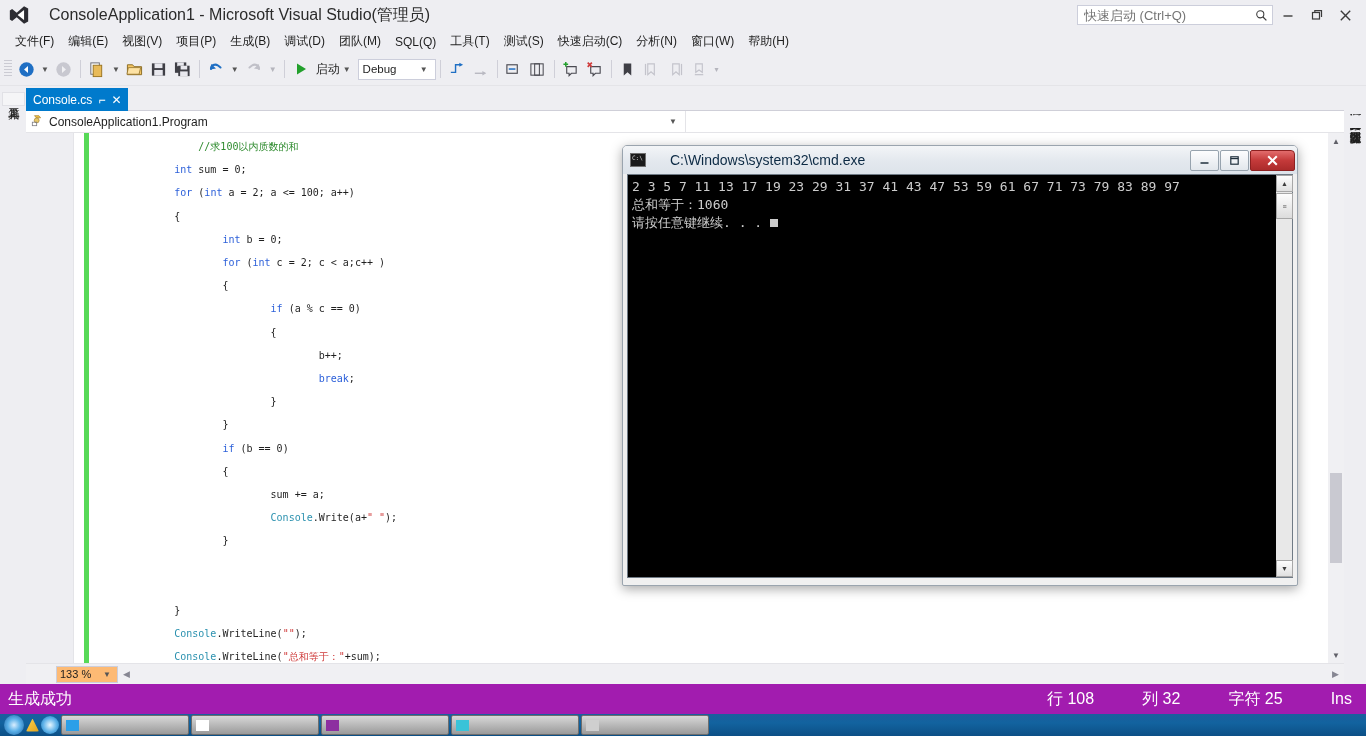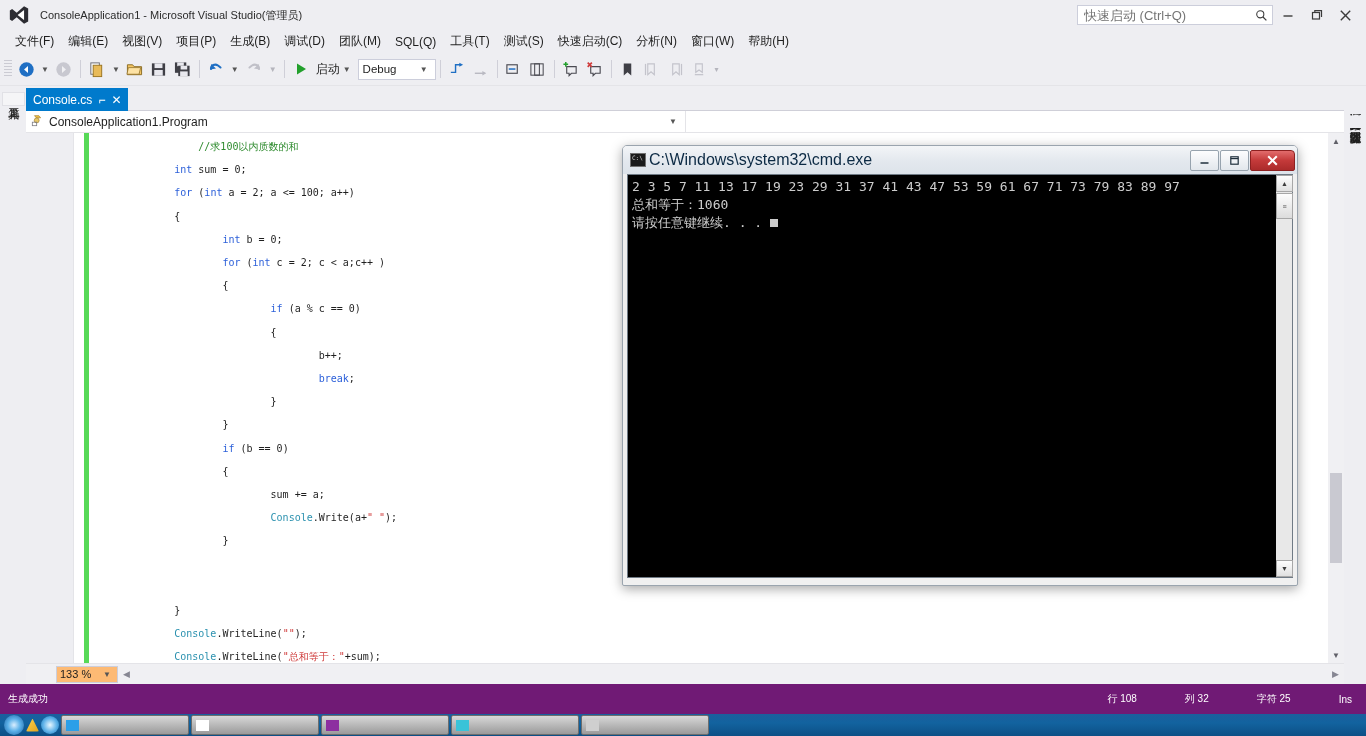--- a/index.html
+++ b/index.html
@@ -20,21 +20,21 @@
   .titlebar {
     position: absolute; left: 0; top: 0; width: 1366px; height: 30px;
     background: #eeeef2;
     display: flex; align-items: center;
   }
   .vs-logo {
     width: 26px; height: 26px; margin-left: 6px;
     display: flex; align-items: center; justify-content: center;
   }
   .title-text {
-    font-size: 11px; color: #2b2b2b; margin-left: 8px;
+    font-size: 16px; color: #2b2b2b; margin-left: 17px;
     white-space: nowrap;
   }
   .title-right {
     position: absolute; right: 0; top: 0; height: 30px;
     display: flex; align-items: center;
   }
   .quick-launch {
     width: 196px; height: 20px;
     border: 1px solid #cccedb; background: #ffffff;
     display: flex; align-items: center;
@@ -211,23 +211,23 @@
     position: absolute; left: 2px; top: 340px; width: 12px; height: 90px;
     background: #c9c9d1;
   }
   .vs-arrow { position: absolute; left: 0; width: 16px; height: 16px;
     display: flex; align-items: center; justify-content: center;
     font-size: 8px; color: #606068; }
 
   
   .statusbar {
     position: absolute; left: 0; bottom: 22px; width: 1366px; height: 30px;
-    background: #701a75; color: #ffffff;
-    display: flex; align-items: center;
-    font-size: 10px;
+    background: #a21caf; color: #ffffff;
+    display: flex; align-items: center;
+    font-size: 16px;
   }
   .sb-left { padding-left: 8px; }
   .sb-right { margin-left: auto; display: flex; align-items: center; }
   .sb-cell { padding: 0 24px; white-space: nowrap; }
   .sb-cell.ins { padding-right: 14px; }
 
   
   .taskbar {
     position: absolute; left: 0; bottom: 0; width: 1366px; height: 22px;
     background: linear-gradient(to bottom, #1b5f9e 0%, #12639f 40%, #0c4f86 100%);
@@ -259,21 +259,21 @@
     border-radius: 4px 4px 0 0;
     padding-left: 7px;
   }
   .cmd-icon {
     width: 16px; height: 14px; background: #1a1a1a;
     border: 1px solid #707070;
     display: flex; align-items: flex-start; justify-content: flex-start;
     color: #cfcfcf; font-size: 6px; line-height: 7px;
     font-family: "DejaVu Sans Mono", monospace; padding-left: 1px;
   }
-  .console-title-text { font-size: 16px; color: #0c2a44; margin-left: 3px; }
+  .console-title-text { font-size: 14px; color: #0c2a44; margin-left: 24px; }
   .cw-buttons { margin-left: auto; display: flex; align-items: center; height: 28px; padding-right: 2px; }
   .cw-btn {
     width: 29px; height: 21px; margin-left: 1px;
     border: 1px solid #97a3ae;
     background: linear-gradient(to bottom, #fdfdfe, #e2e7ec);
     border-radius: 2px;
     display: flex; align-items: center; justify-content: center;
     font-size: 11px; color: #20303d;
   }
   .cw-btn.close {

